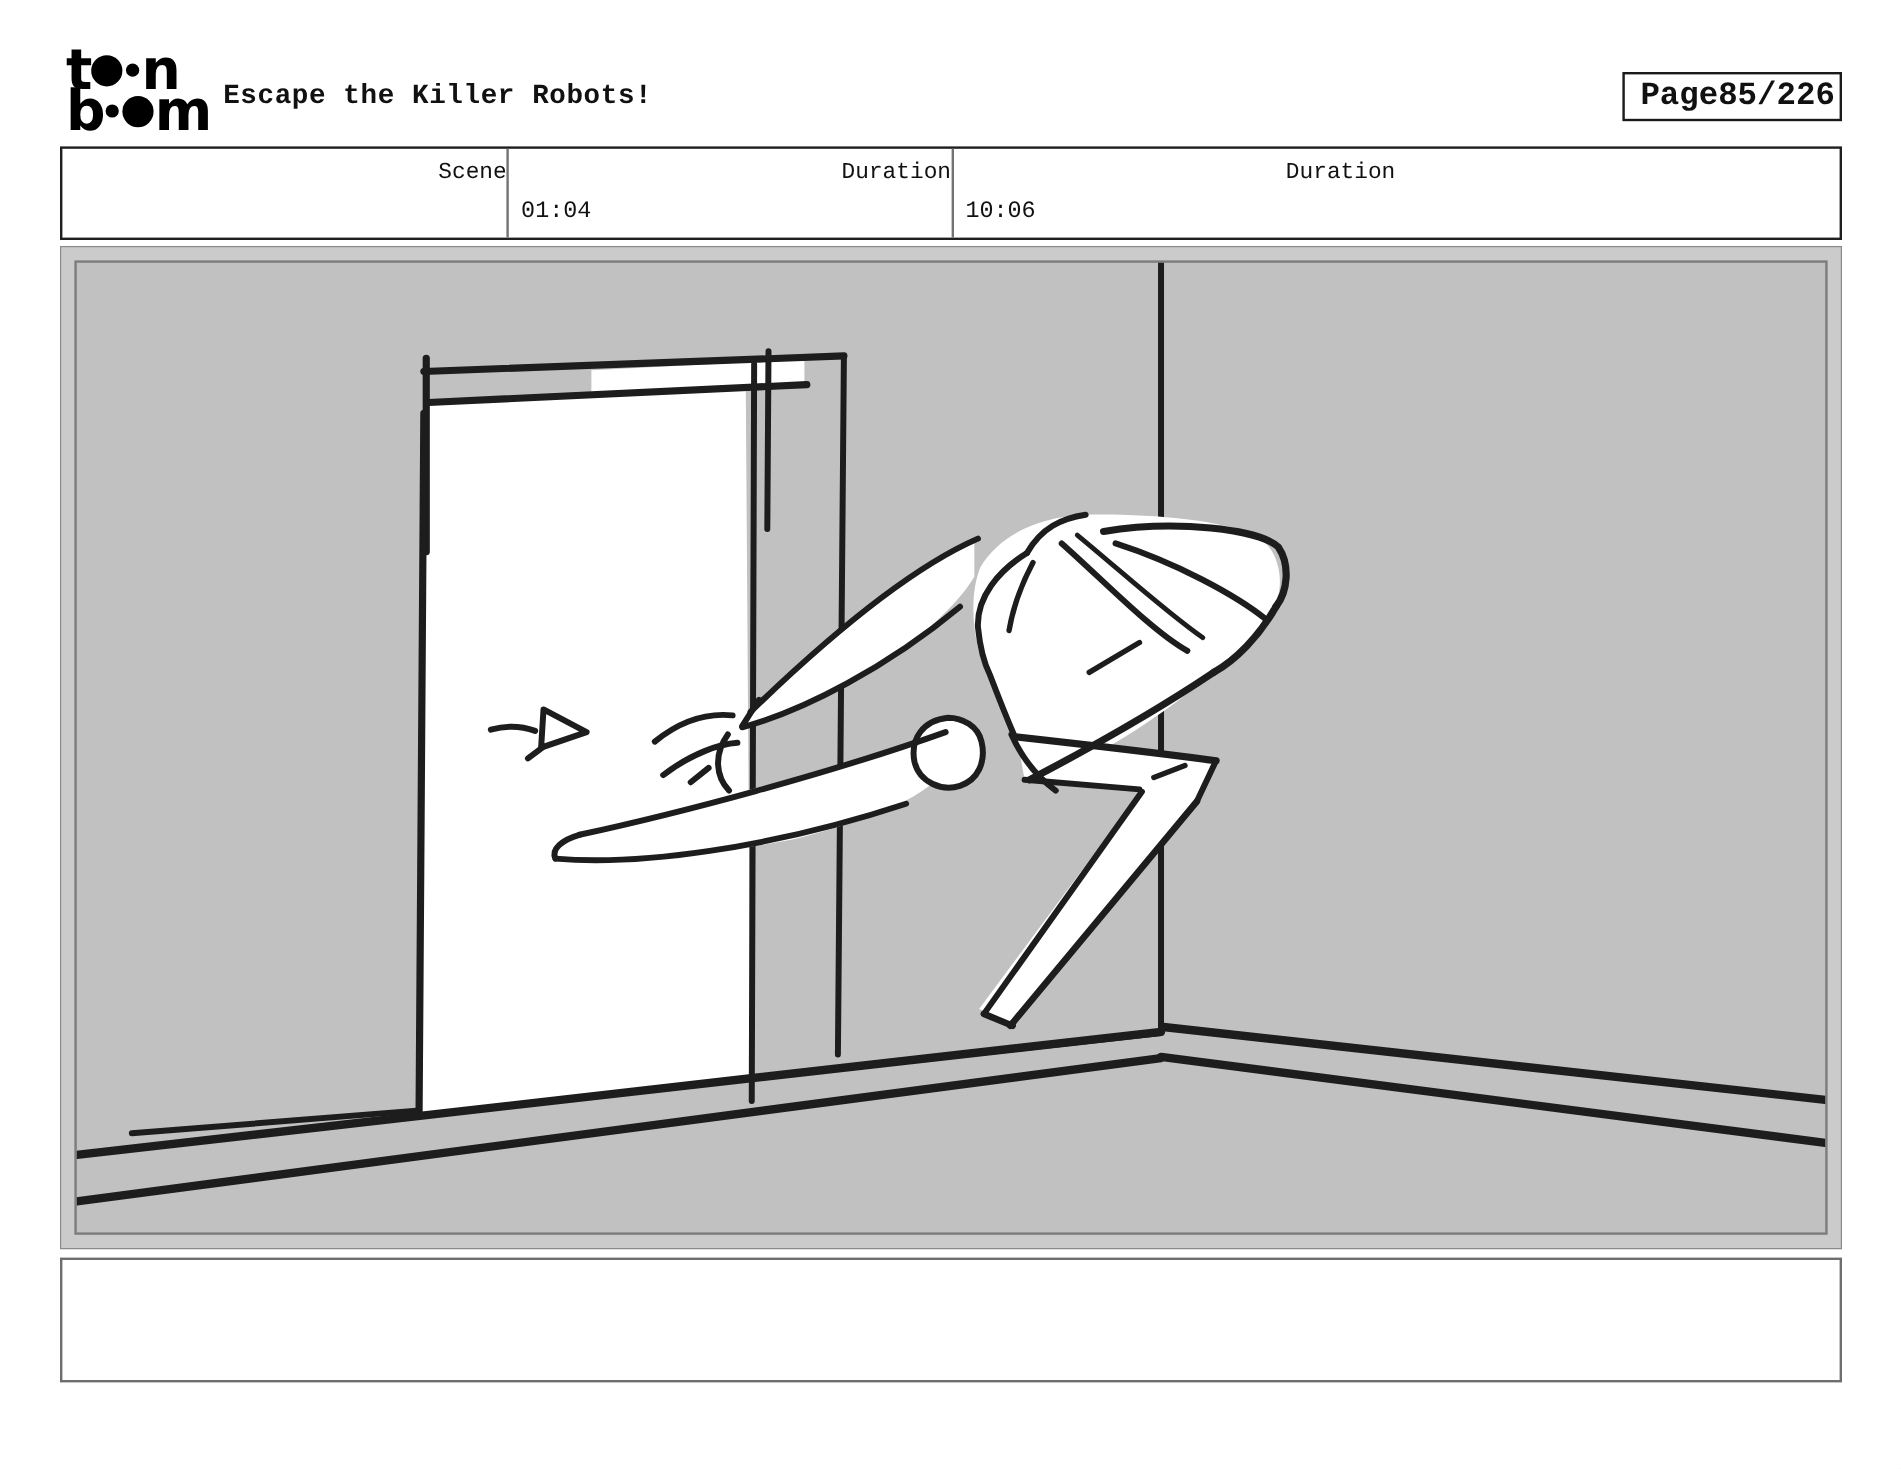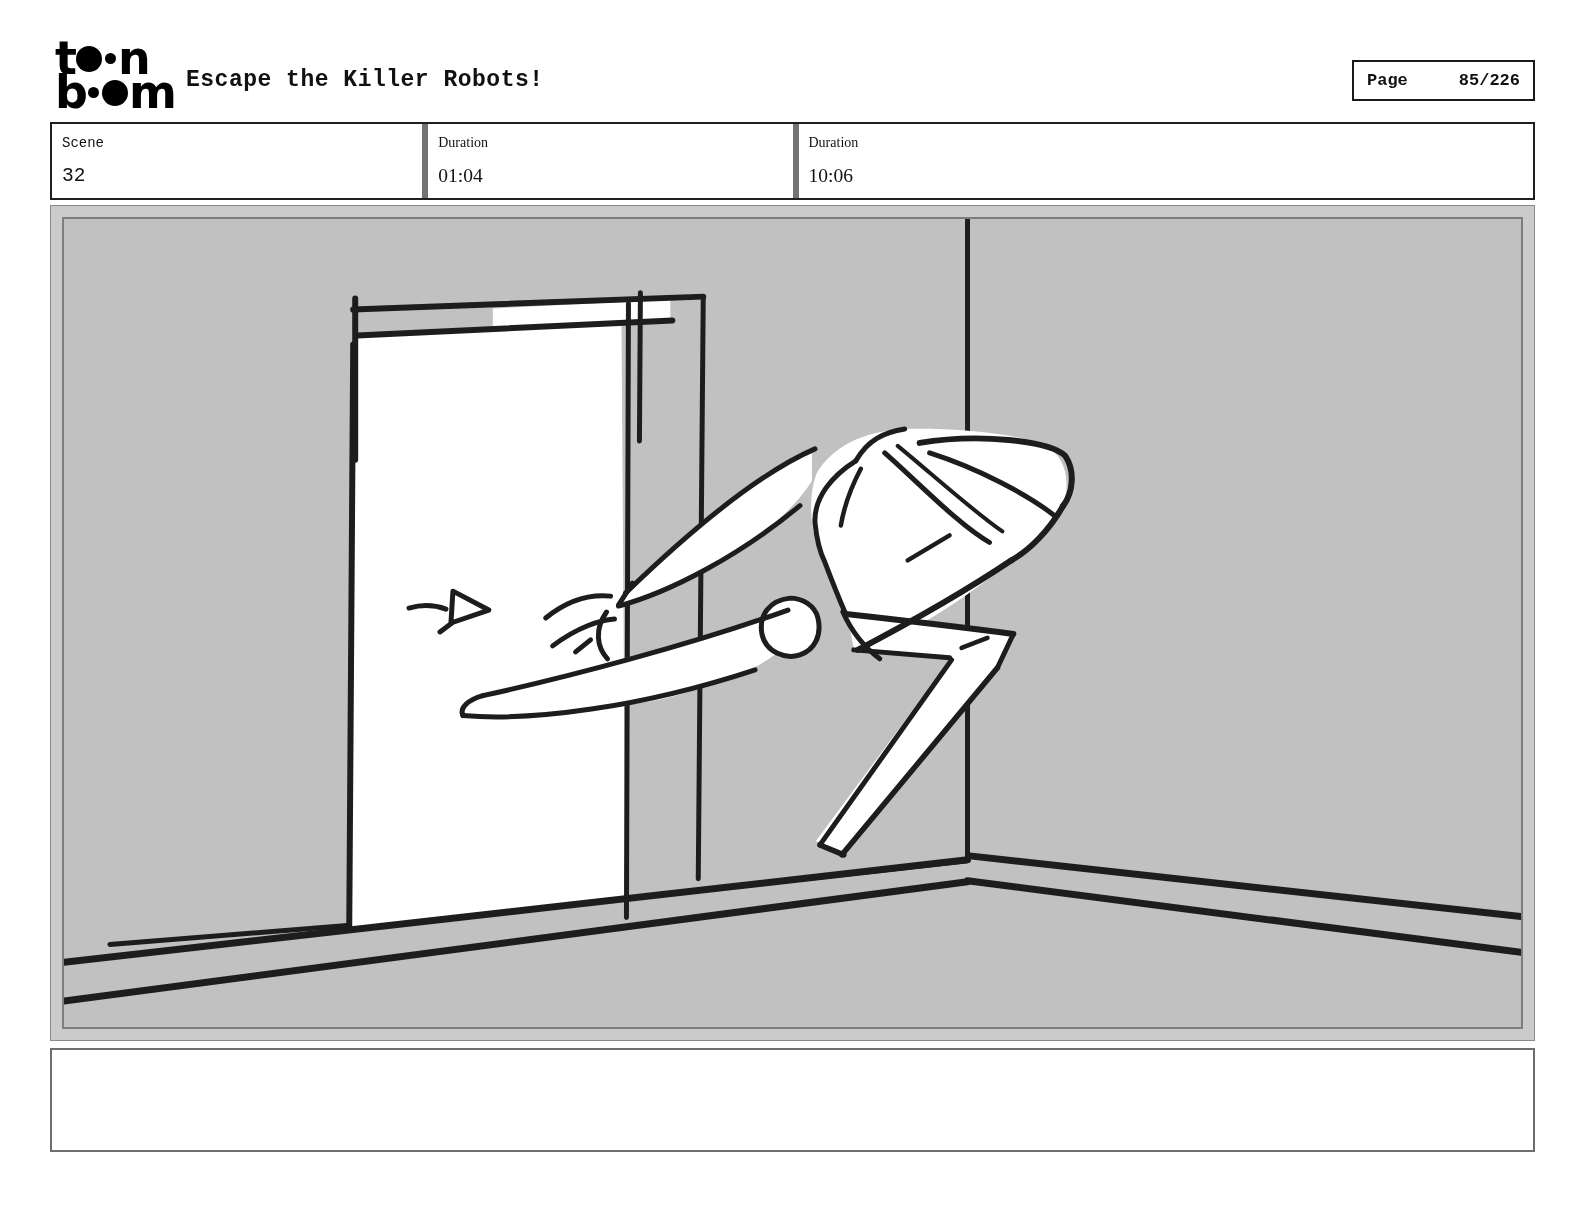--- a/index.html
+++ b/index.html
@@ -16,30 +16,30 @@
   .logo-letter{display:inline-block;transform:scaleY(1.02);}
   .dot-big{width:26px;height:26px;border-radius:50%;background:#000;display:inline-block;margin:0 1px;}
   .dot-small{width:11px;height:11px;border-radius:50%;background:#000;display:inline-block;margin:0 2px;}
   .header-title{
     position:absolute;left:186px;top:67px;
     font-family:"Liberation Mono",monospace;font-weight:bold;font-size:23px;letter-spacing:.5px;
   }
   .page-box{
     position:absolute;left:1352px;top:60px;width:183px;height:41px;box-sizing:border-box;
     border:2px solid #1a1a1a;display:flex;justify-content:space-between;align-items:center;
-    padding:0 13px;font-weight:bold;font-size:17px;background:#fff;
+    padding:0 13px;font-weight:bold;font-size:27px;background:#fff;
   }
   
   .info-table{
     position:absolute;left:50px;top:122px;width:1485px;height:78px;box-sizing:border-box;
     border:2px solid #1f1f1f;display:grid;grid-template-columns:1fr 1fr 1fr 1fr;background:#fff;
   }
   .info-cell{box-sizing:border-box;padding:7px 0 0 10px;overflow:hidden;}
-  .info-cell + .info-cell{border-left:6px solid #737373;font-family:Liberation Serif, serif;}
-  .info-label{display:block;font-size:14px;line-height:24px;}
+  .info-cell + .info-cell{border-left:2px solid #737373;}
+  .info-label{display:block;font-size:19px;line-height:24px;text-align:right;}
   .info-value{display:block;font-size:19.5px;line-height:24px;margin-top:9px;}
   
   .panel{
     position:absolute;left:50px;top:205px;width:1485px;height:836px;box-sizing:border-box;
     border:1px solid #8a8a8a;background:#cbcbcb;padding:11px;
   }
   .drawing{
     width:100%;height:100%;box-sizing:border-box;border:2px solid #7d7d7d;background:#c1c1c1;
   }
   .drawing svg{display:block;width:100%;height:100%;}
@@ -72,21 +72,20 @@
   <div class="header-title">Escape the Killer Robots!</div>
 
   <div class="page-box">
     <span>Page</span>
     <span>85/226</span>
   </div>
 
   <div class="info-table">
     <div class="info-cell">
       <span class="info-label">Scene</span>
-      <span class="info-value">32</span>
     </div>
     <div class="info-cell">
       <span class="info-label">Duration</span>
       <span class="info-value">01:04</span>
     </div>
     <div class="info-cell">
       <span class="info-label">Duration</span>
       <span class="info-value">10:06</span>
     </div>
   </div>

